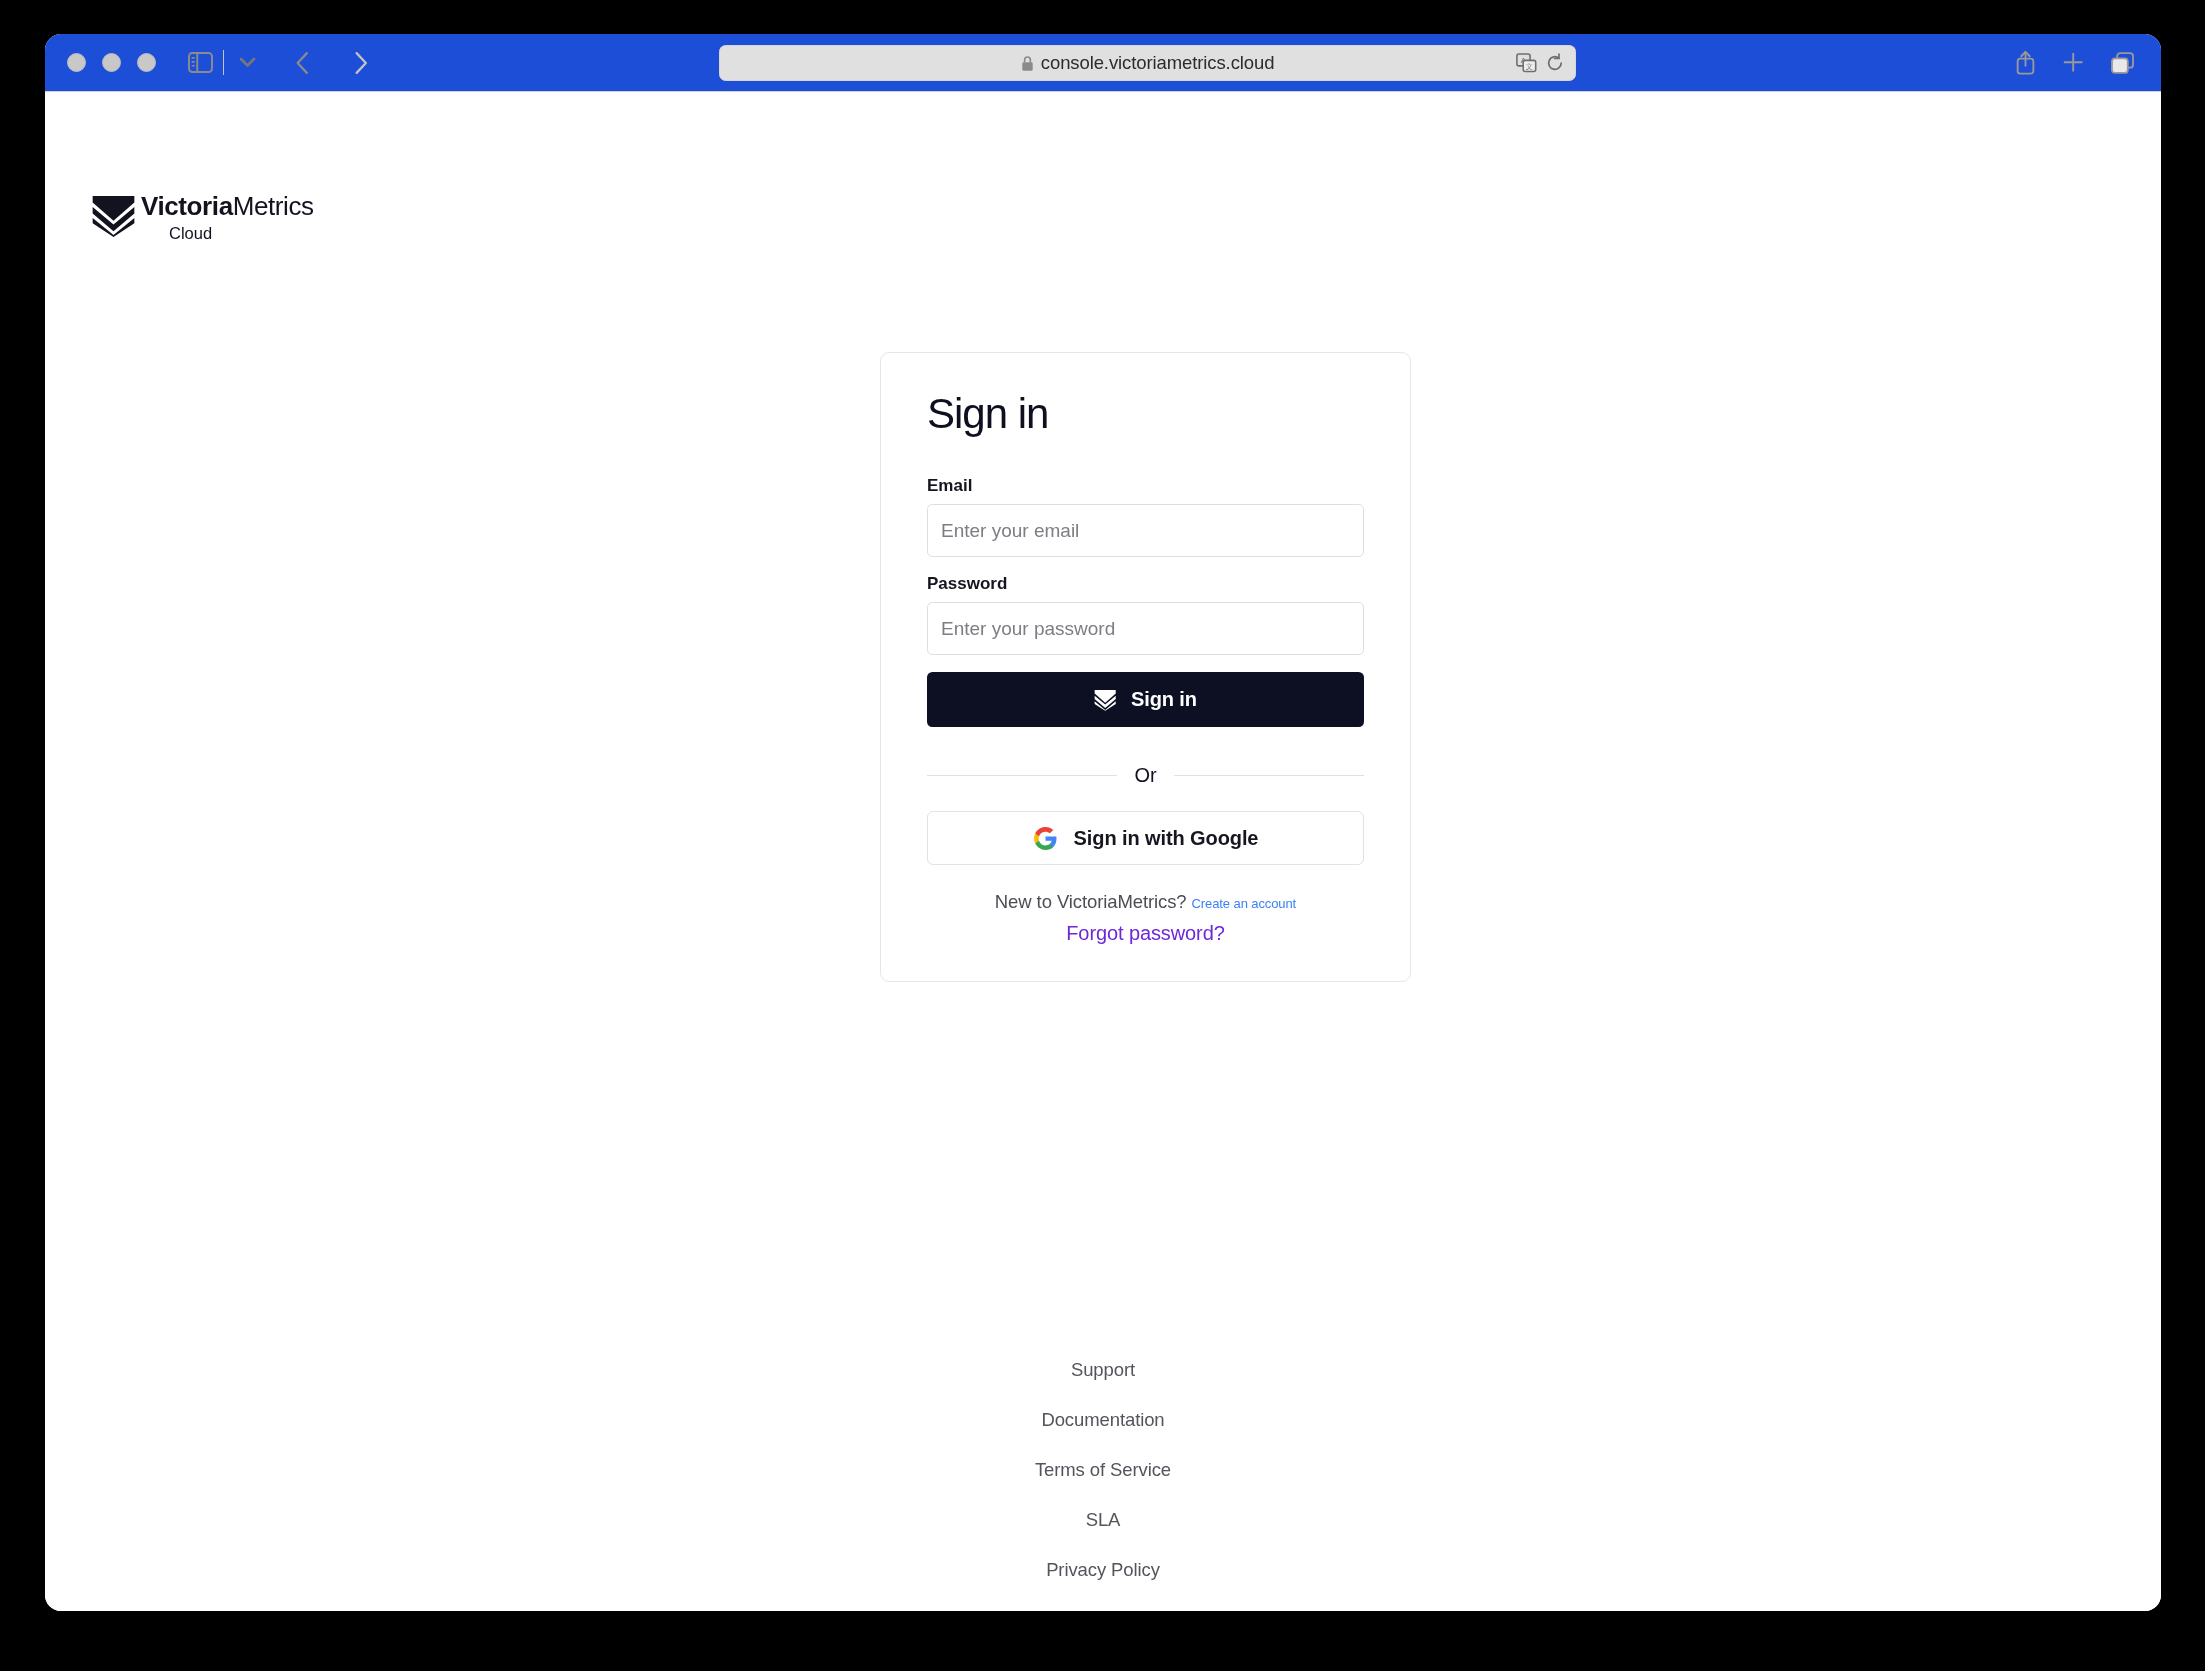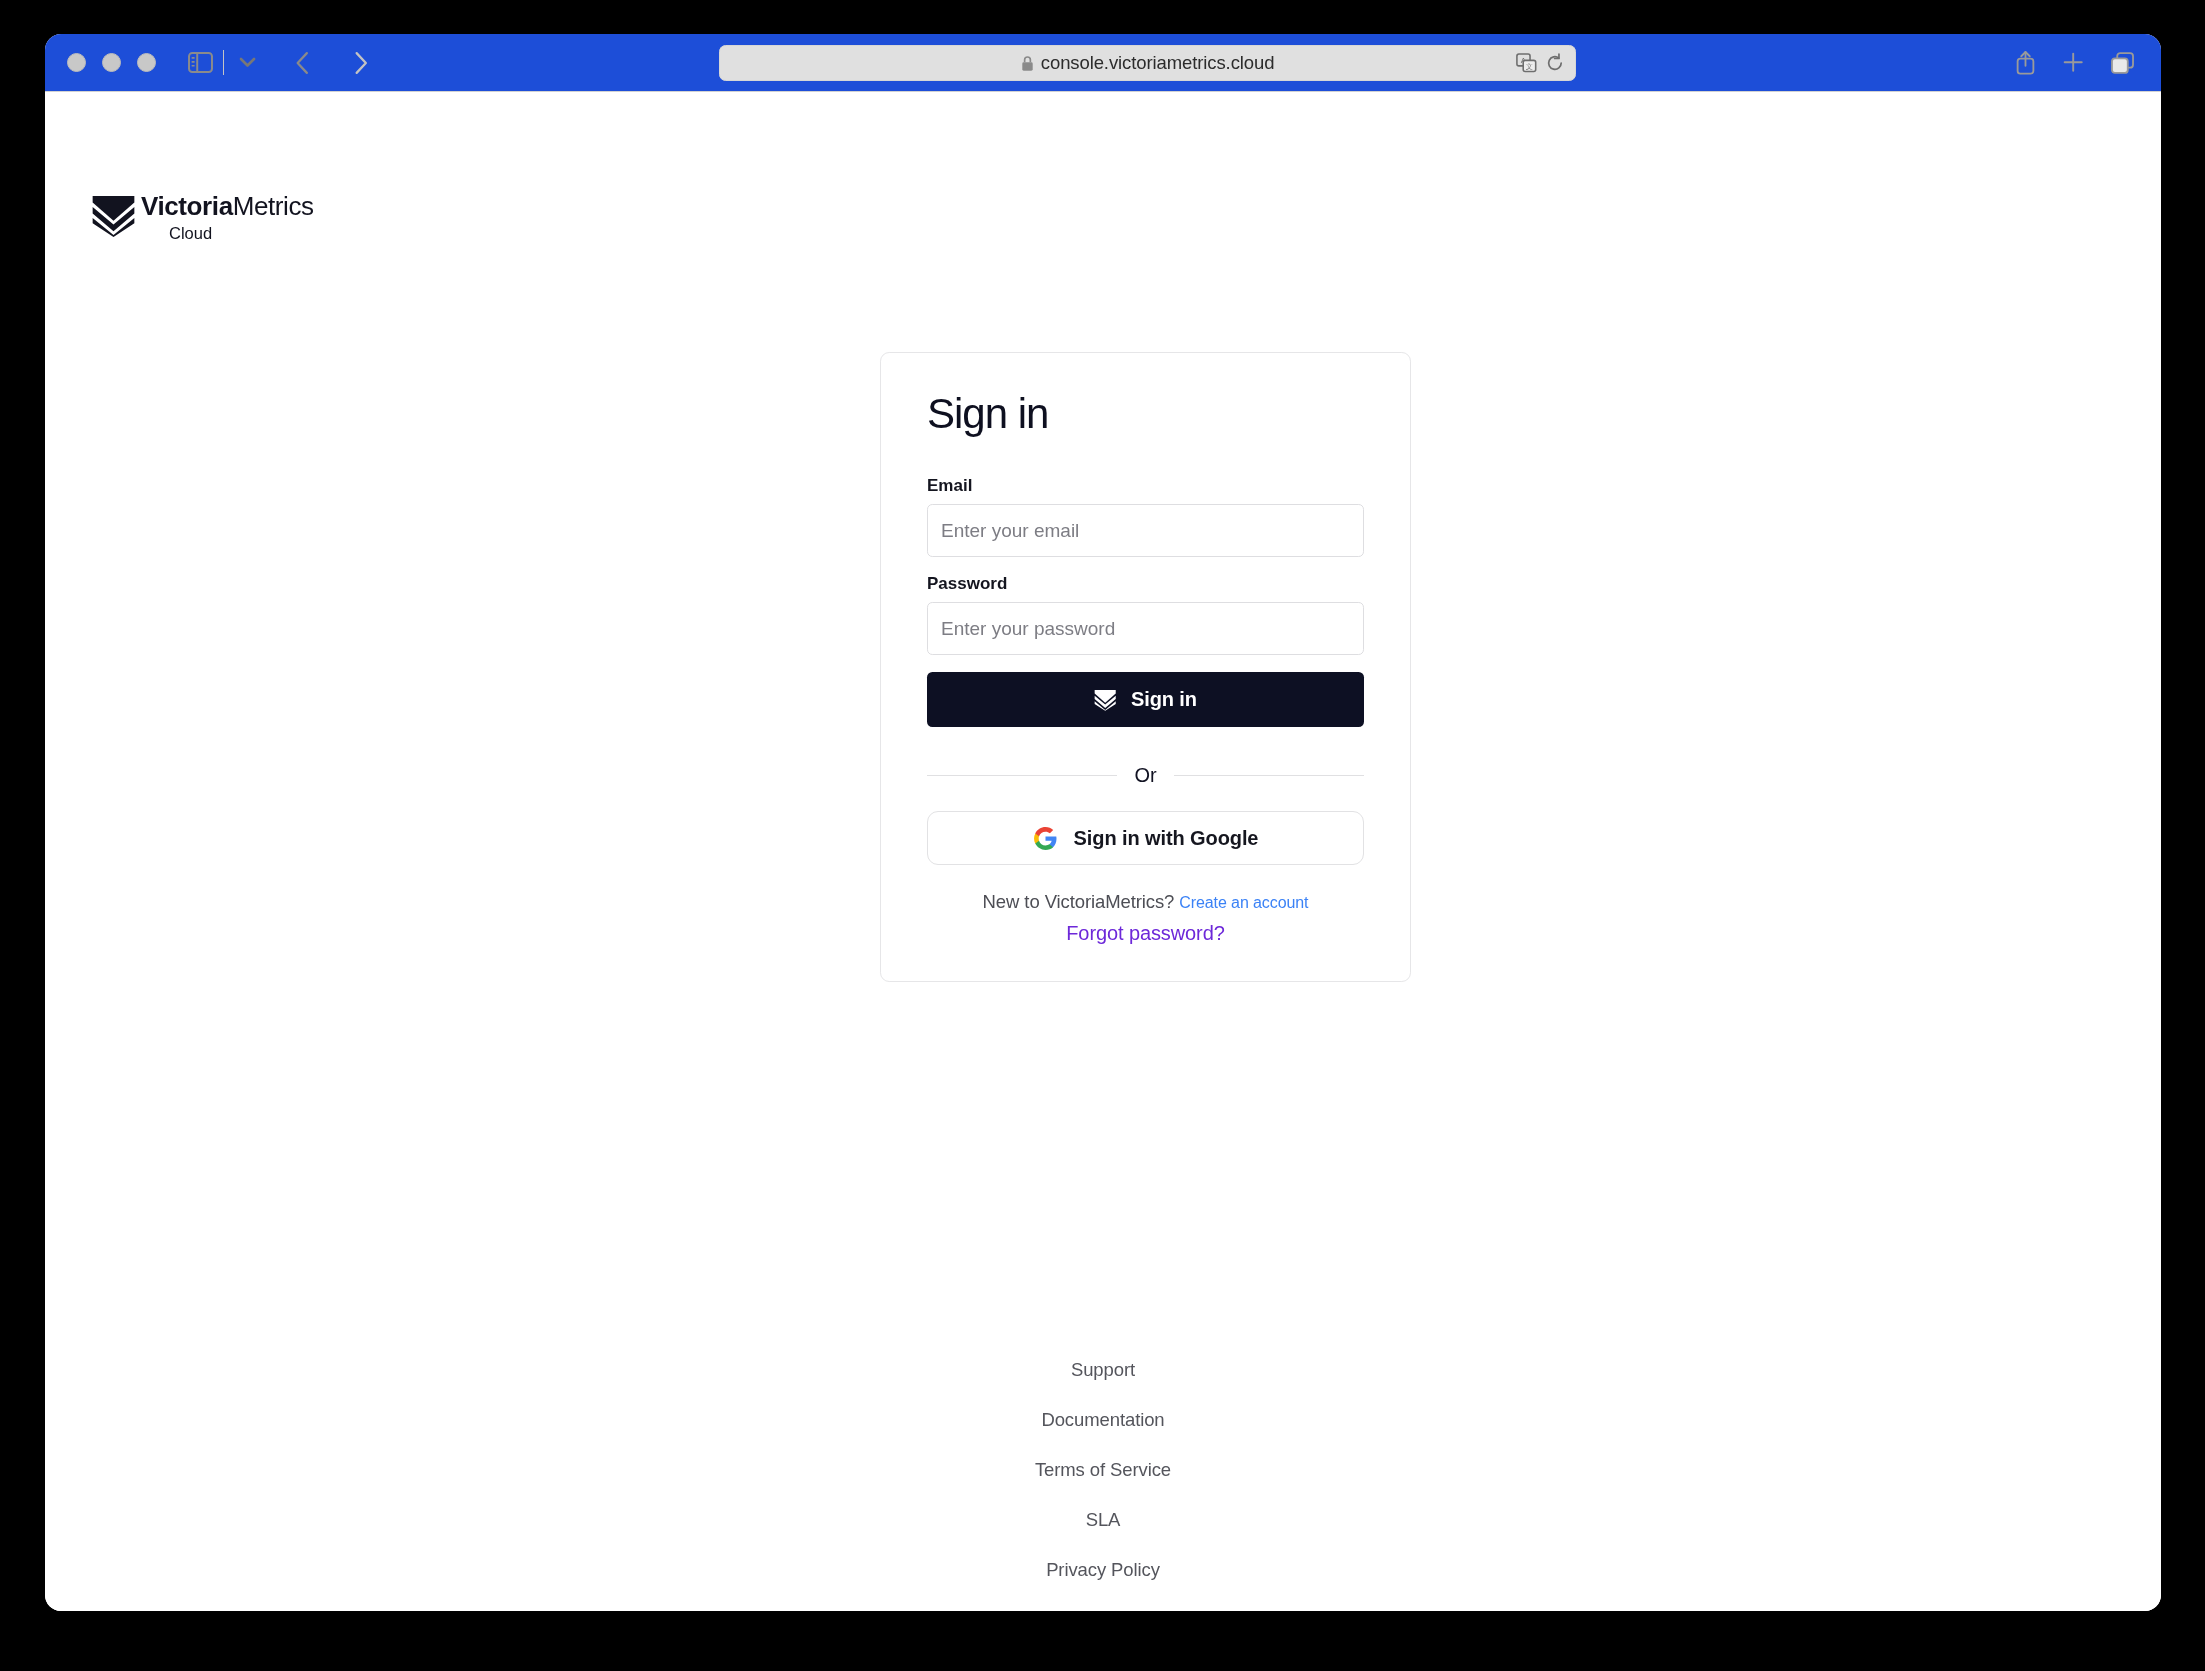--- a/index.html
+++ b/index.html
@@ -228,21 +228,21 @@
   }
   .or-line { flex: 1; height: 0.7px; background: #e0e0e2; }
   .or-text { font-size: 20px; color: #111222; }
 
   .google-btn {
     width: 100%;
     height: 54px;
     margin-top: 24px;
     background: #ffffff;
     border: 0.7px solid #e2e2e4;
-    border-radius: 11px;
+    border-radius: 6px;
     display: flex;
     align-items: center;
     justify-content: center;
     gap: 16px;
     font-size: 20px;
     font-weight: 700;
     color: #15161f;
     font-family: "Liberation Sans", sans-serif;
     cursor: pointer;
     letter-spacing: -0.1px;
@@ -253,21 +253,21 @@
     text-align: center;
   }
   .newto-row {
     font-size: 18.5px;
     color: #4d4e55;
     letter-spacing: -0.1px;
   }
   .link-blue {
     color: #3b82f6;
     text-decoration: none;
-    font-size: 16px;
+    font-size: 13px;
     text-align: right;
   }
   .forgot-row {
     margin-top: 9.2px;
     font-size: 20px;
     color: #6d28d9;
     letter-spacing: -0.1px;
     display: block;
     text-decoration: none;
   }

